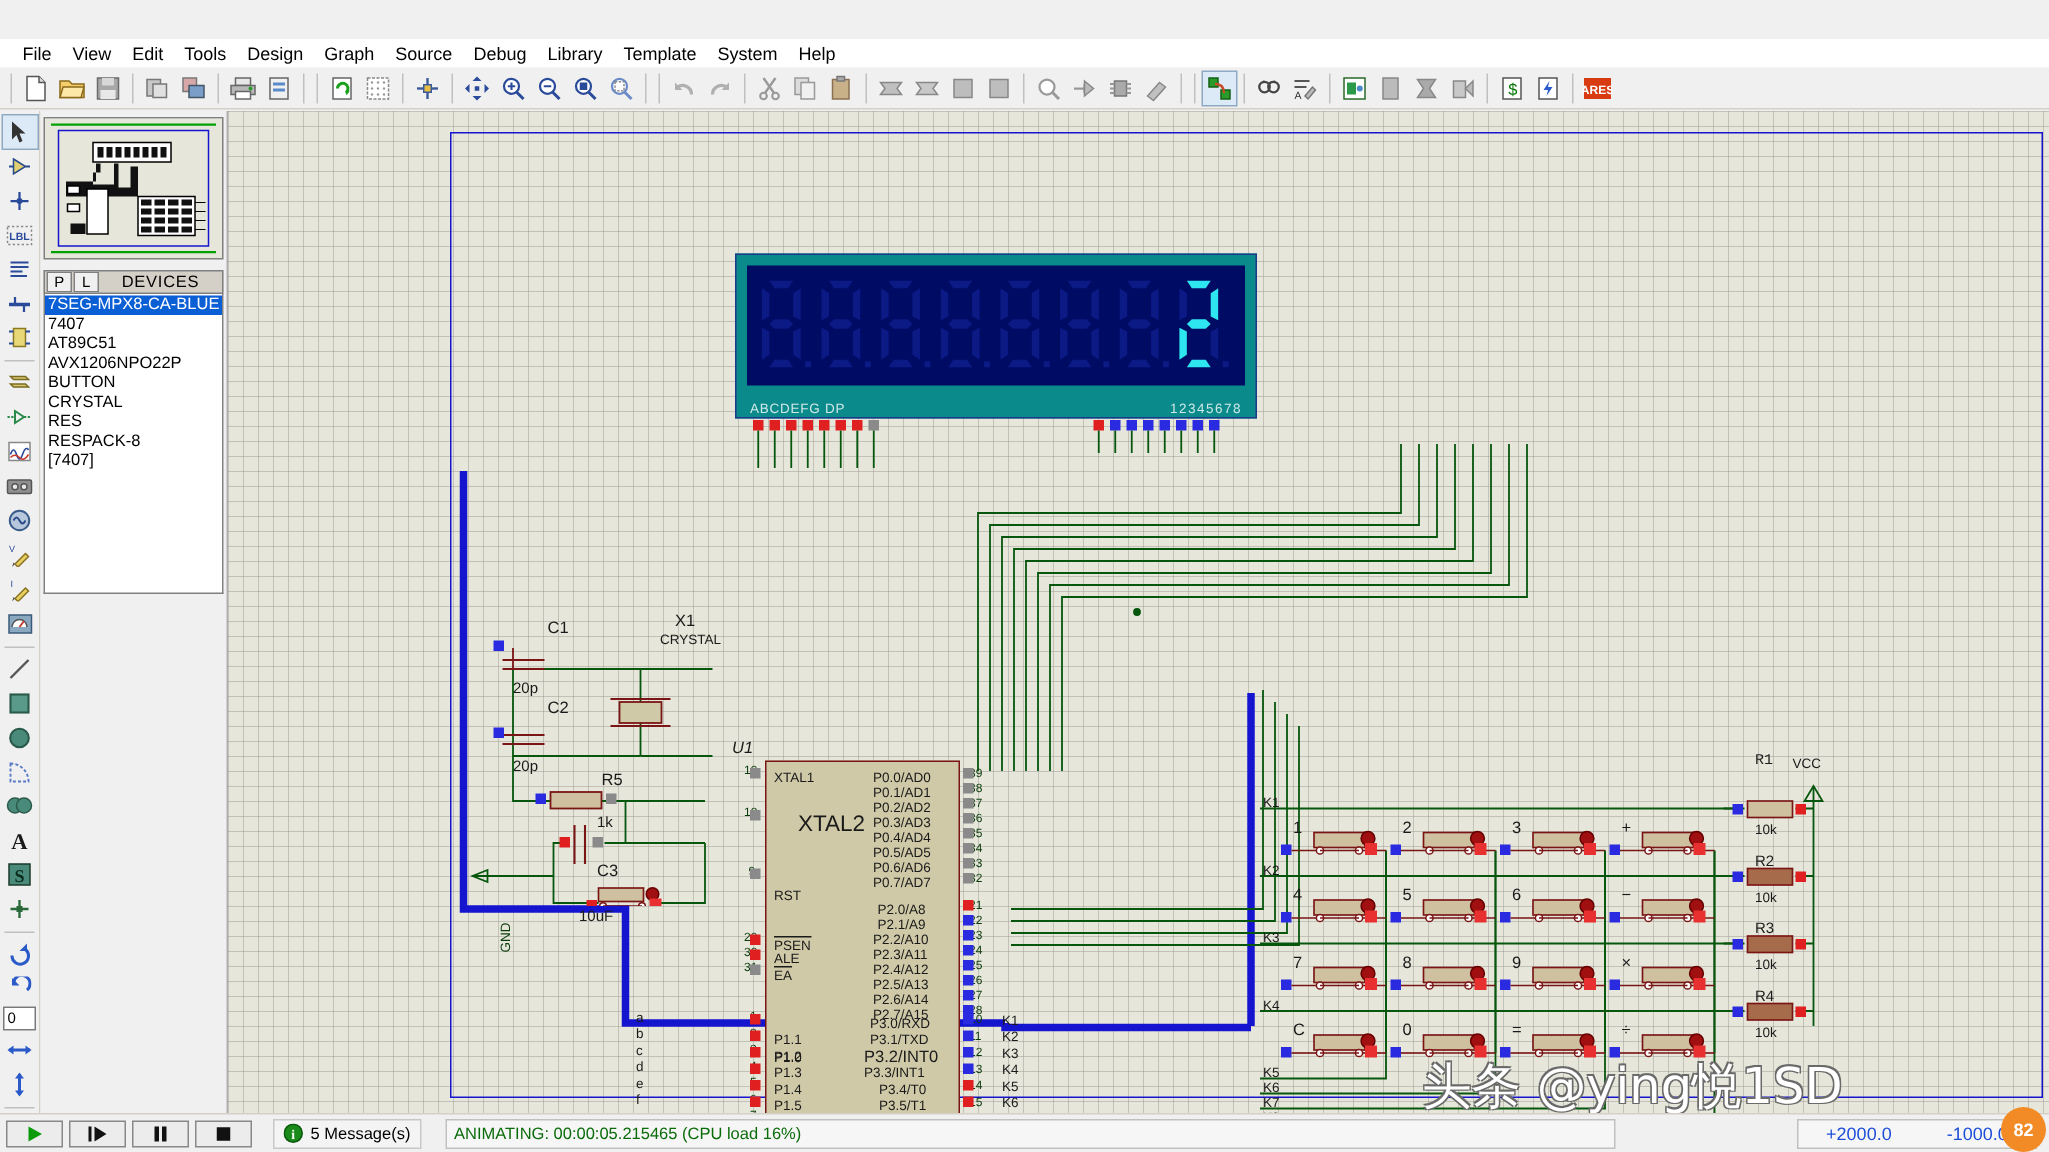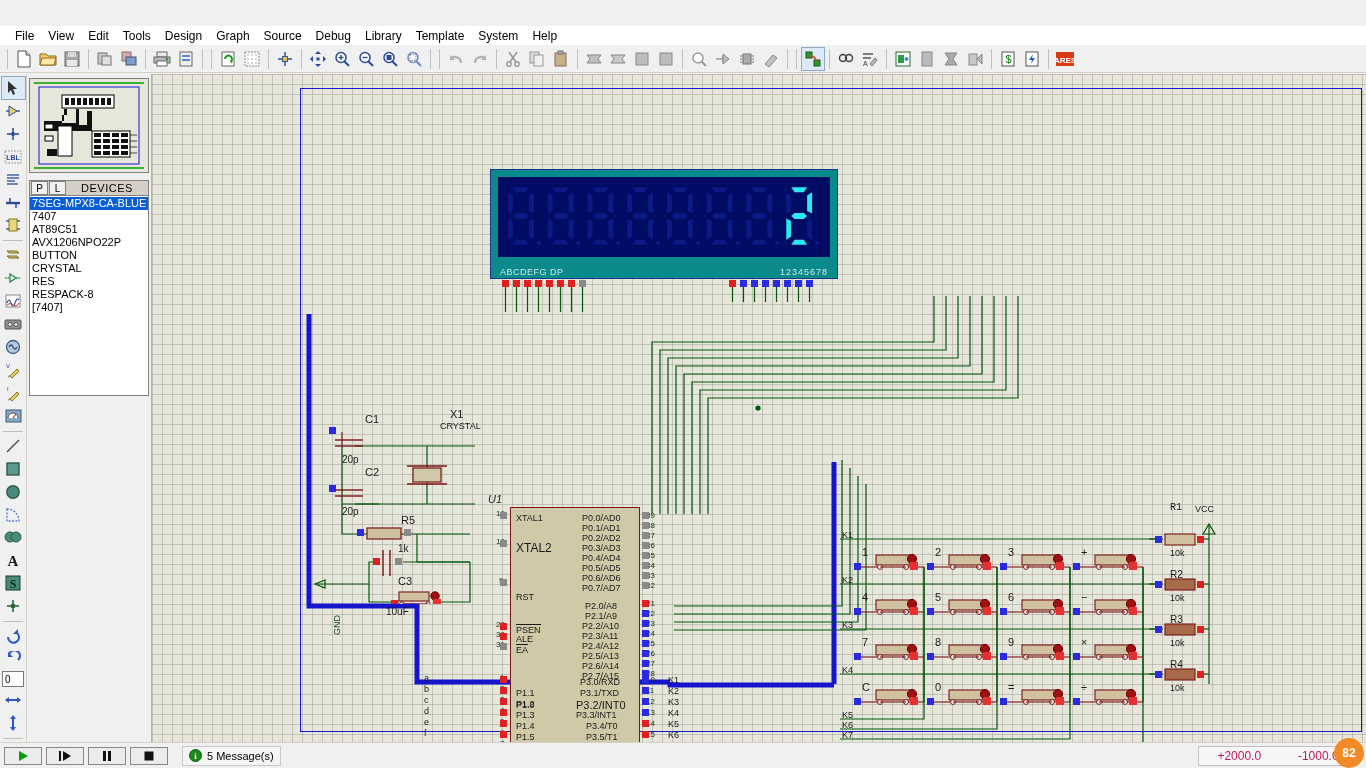--- a/index.html
+++ b/index.html
@@ -137,21 +137,21 @@
   #status-text-box {
     margin-left: 16px; height: 20px; flex: 0 0 auto; width: 780px;
     border: 1px solid #c0c0c0; background: #f6f6f6;
     display: flex; align-items: center; padding-left: 5px;
   }
   #status-text { font-size: 11px; color: #0a6b0a; }
   #coords {
     margin-left: auto; margin-right: 8px; height: 20px; width: 160px;
     border: 1px solid #c0c0c0; background: #f6f6f6;
     display: flex; align-items: center; justify-content: space-around;
-    font-size: 12px; color: #be185d;
+    font-size: 12px; color: #1d4ed8;
   }
   #badge {
     position: absolute; right: 2px; bottom: 0px; width: 30px; height: 30px;
     border-radius: 50%; background: #f28b26; color: #fff;
     display: flex; align-items: center; justify-content: center;
     font-size: 12px; font-weight: bold; overflow: hidden;
   }
 
   
   #watermark {
@@ -960,21 +960,21 @@
     <div class="sch-text dark" style="left:249px;top:440px;font-size:11px;">R5</div>
     <div class="sch-text dark" style="left:246px;top:469px;font-size:10px;">1k</div>
     <div class="sch-text dark" style="left:246px;top:501px;font-size:11px;">C3</div>
     <div class="sch-text dark" style="left:234px;top:532px;font-size:10px;text-align:right;">10uF</div>
     <div class="sch-text" style="left:180px;top:541px;font-size:9px;writing-mode:vertical-rl;transform:rotate(180deg);">GND</div>
 
     <div style="position:absolute;left:358px;top:433px;width:130px;height:250px;background:#cfc9a8;border:1.3px solid #7a1515;"></div>
     <div class="sch-text dark" style="left:336px;top:419px;font-size:11px;font-style:italic;">U1</div>
 
     <div class="sch-text dark" style="left:364px;top:439px;font-size:9px;">XTAL1</div>
-    <div class="sch-text dark" style="left:364px;top:467px;font-size:12px;">XTAL2</div>
+    <div class="sch-text dark" style="left:380px;top:467px;font-size:15px;">XTAL2</div>
     <div class="sch-text dark" style="left:364px;top:518px;font-size:9px;">RST</div>
     <div class="sch-text dark" style="left:364px;top:550px;font-size:9px;border-top:1px solid #1a1a1a;">PSEN</div>
     <div class="sch-text dark" style="left:364px;top:560px;font-size:9px;">ALE</div>
     <div class="sch-text dark" style="left:364px;top:570px;font-size:9px;border-top:1px solid #1a1a1a;">EA</div>
     <div class="sch-text dark" style="left:364px;top:603px;font-size:9px;margin-top:23px;">P1.0</div>
     <div class="sch-text dark" style="left:364px;top:614px;font-size:9px;">P1.1</div>
     <div class="sch-text dark" style="left:364px;top:625px;font-size:9px;">P1.2</div>
     <div class="sch-text dark" style="left:364px;top:636px;font-size:9px;">P1.3</div>
     <div class="sch-text dark" style="left:364px;top:647px;font-size:9px;">P1.4</div>
     <div class="sch-text dark" style="left:364px;top:658px;font-size:9px;">P1.5</div>
@@ -1333,20 +1333,21 @@
     <div class="sch-text dark" style="left:1018px;top:474px;font-size:9px;">10k</div>
     <div class="sch-text dark" style="left:1018px;top:495px;font-size:10px;">R2</div>
     <div class="sch-text dark" style="left:1018px;top:519px;font-size:9px;">10k</div>
     <div class="sch-text dark" style="left:1018px;top:540px;font-size:10px;">R3</div>
     <div class="sch-text dark" style="left:1018px;top:564px;font-size:9px;">10k</div>
     <div class="sch-text dark" style="left:1018px;top:585px;font-size:10px;">R4</div>
     <div class="sch-text dark" style="left:1018px;top:609px;font-size:9px;">10k</div>
 
   </div>
 
+  <div id="watermark">头条 @ying悦1SD</div>
 
   <div id="statusbar">
     <div class="anim-btn">
       <svg width="14" height="12" viewBox="0 0 14 12">
           <polygon points="3,1 12,6 3,11" fill="#0a9a0a"></polygon>
         </svg>
     </div>
     <div class="anim-btn">
       <svg width="16" height="12" viewBox="0 0 16 12">
           <rect x="2" y="1" width="2" height="10" fill="#111"></rect>
@@ -1364,20 +1365,23 @@
           <rect x="1.5" y="1.5" width="9" height="9" fill="#111"></rect>
         </svg>
     </div>
     <div id="msg-area">
       <svg width="13" height="13" viewBox="0 0 13 13">
           <circle cx="6.5" cy="6.5" r="6" fill="#1a8a1a" stroke="#0a5a0a"></circle>
           <text x="6.5" y="10" font-size="9" fill="#fff" text-anchor="middle" font-family="serif" font-weight="bold">i</text>
         </svg>
       <span id="msg-text">5 Message(s)</span>
     </div>
+    <div id="status-text-box">
+      <span id="status-text">ANIMATING: 00:00:05.215465 (CPU load 16%)</span>
+    </div>
     <div id="coords">
       <span>+2000.0</span>
       <span>-1000.0</span>
     </div>
     <div id="badge">82</div>
   </div>
 
 </div>
 
 </body></html>

